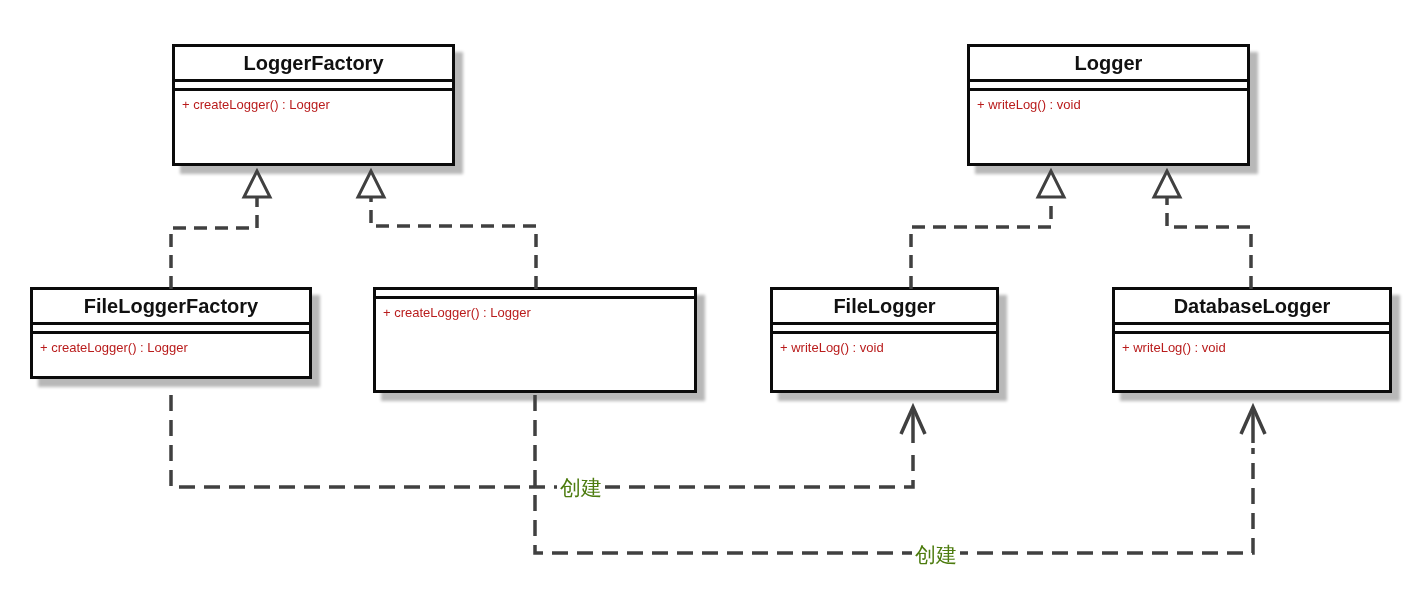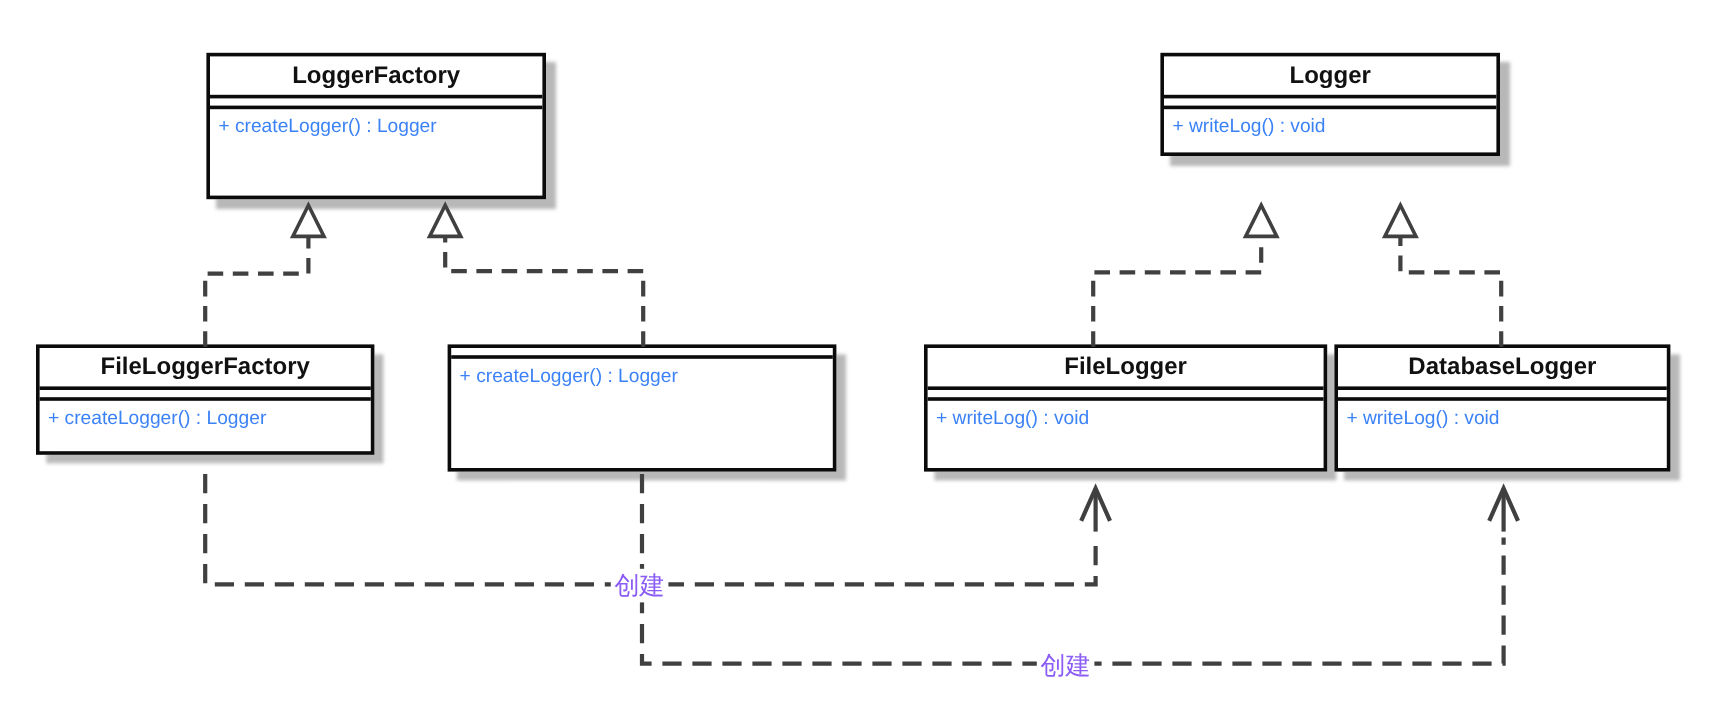--- a/index.html
+++ b/index.html
@@ -35,55 +35,56 @@
   .uml-attrs{
     box-sizing:border-box;
     height:9px;
     border-bottom:3px solid #0b0b0b;
   }
   .uml-methods{
     flex:1;
     padding:6px 6px 0 7px;
   }
   .uml-method{
-    font-size:16px;
-    color:#3b82f6;
+    font-size:13px;
+    color:#b91c1c;
     white-space:nowrap;
   }
   #connector-layer{
     position:absolute;
     left:0;top:0;
     z-index:3;
     pointer-events:none;
   }
   .dep-label{
     position:absolute;
     transform:translate(-50%,-50%);
     font-size:21px;
-    color:#8b5cf6;
+    color:#4d7c0f;
     background:#ffffff;
     padding:0 3px;
     z-index:4;
     white-space:nowrap;
+    margin-left:48px;
   }
 </style>
 </head>
 <body>
 
 <div id="canvas">
 
   <div class="uml-class" style="left:172px;top:44px;width:283px;height:122px">
     <div class="uml-title">LoggerFactory</div>
     <div class="uml-attrs"></div>
     <div class="uml-methods">
       <div class="uml-method">+ createLogger() : Logger</div>
     </div>
   </div>
 
-  <div class="uml-class" style="left:967px;top:44px;width:283px;height:86px">
+  <div class="uml-class" style="left:967px;top:44px;width:283px;height:122px">
     <div class="uml-title">Logger</div>
     <div class="uml-attrs"></div>
     <div class="uml-methods">
       <div class="uml-method">+ writeLog() : void</div>
     </div>
   </div>
 
   <div class="uml-class" style="left:30px;top:287px;width:282px;height:92px">
     <div class="uml-title">FileLoggerFactory</div>
     <div class="uml-attrs"></div>
@@ -92,21 +93,21 @@
     </div>
   </div>
 
   <div class="uml-class" style="left:373px;top:287px;width:324px;height:106px">
     <div class="uml-attrs"></div>
     <div class="uml-methods">
       <div class="uml-method">+ createLogger() : Logger</div>
     </div>
   </div>
 
-  <div class="uml-class" style="left:770px;top:287px;width:336px;height:106px">
+  <div class="uml-class" style="left:770px;top:287px;width:229px;height:106px">
     <div class="uml-title">FileLogger</div>
     <div class="uml-attrs"></div>
     <div class="uml-methods">
       <div class="uml-method">+ writeLog() : void</div>
     </div>
   </div>
 
   <div class="uml-class" style="left:1112px;top:287px;width:280px;height:106px">
     <div class="uml-title">DatabaseLogger</div>
     <div class="uml-attrs"></div>

